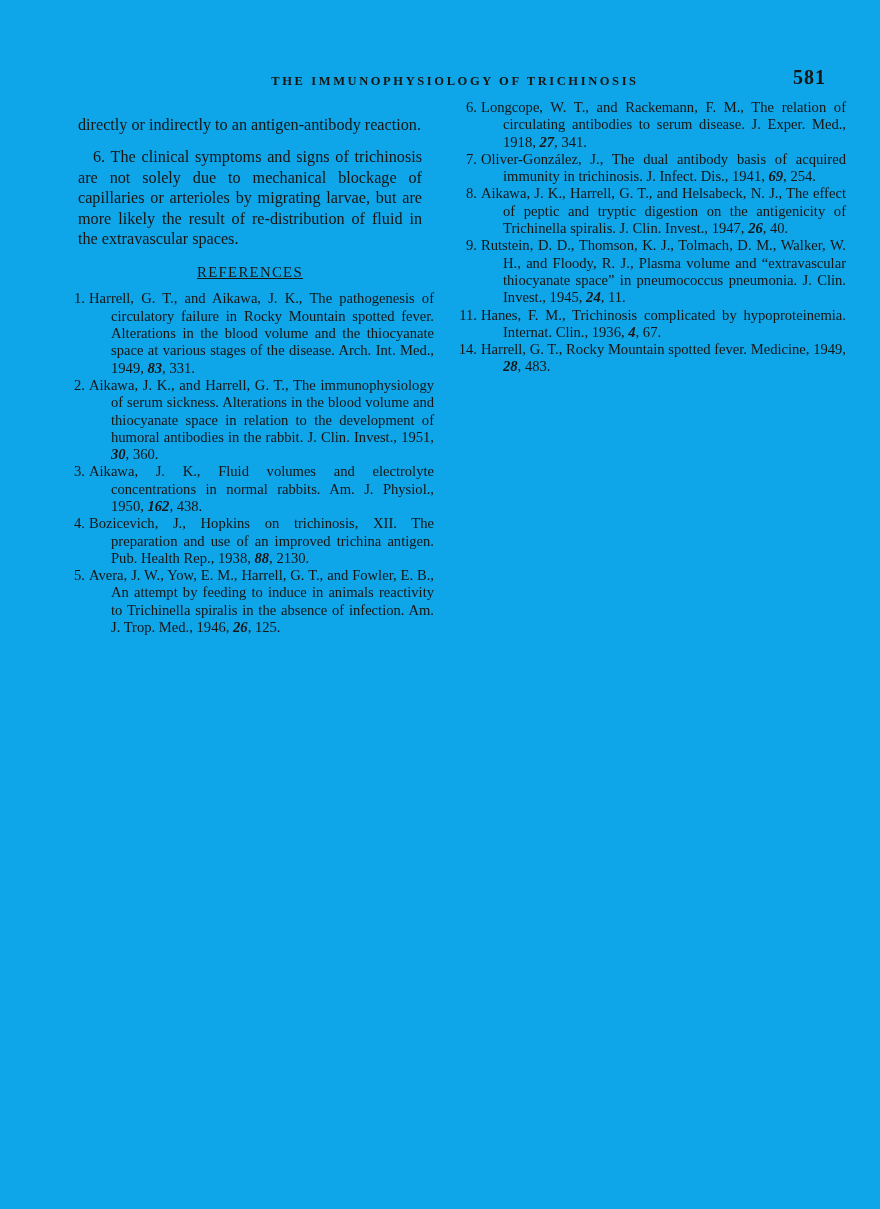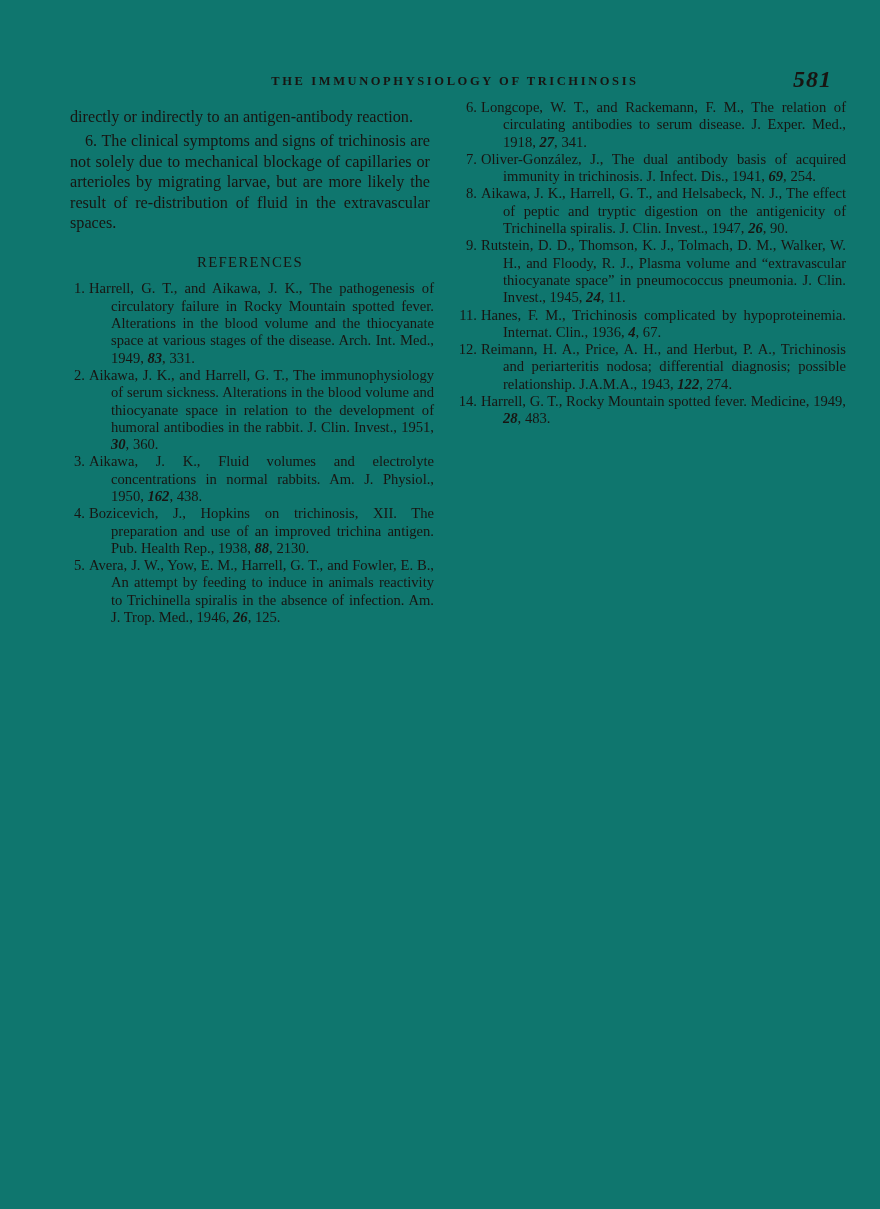--- a/index.html
+++ b/index.html
@@ -1,69 +1,69 @@
 <!DOCTYPE html>
 <html><head>
 <meta charset="utf-8">
 <style>
   html, body { margin: 0; padding: 0; background: #ffffff; }
   .page {
     position: relative;
     width: 880px;
     height: 1209px;
-    background: #0f766e;
+    background: #0ea5e9;
     font-family: "Liberation Serif", "DejaVu Serif", serif;
     color: #181512;
     overflow: hidden;
   }
   .running-title {
     position: absolute;
     top: 74px;
     left: 30px;
     width: 850px;
     text-align: center;
     font-size: 12.5px;
     font-weight: 700;
     letter-spacing: 2.6px;
     white-space: nowrap;
   }
   .page-num {
     position: absolute;
     top: 66px;
     left: 793px;
-    font-size: 24px;
+    font-size: 20px;
     font-weight: 600;
     letter-spacing: 1px;
-    font-style: italic;
   }
   .col-left {
     position: absolute;
     left: 66px;
     top: 103px;
     width: 368px;
   }
   .col-right {
     position: absolute;
     left: 458px;
     top: 99px;
     width: 388px;
   }
   .body-text p {
-    margin: 4px;
+    margin: 12px;
     font-size: 16.2px;
     line-height: 20.4px;
     text-align: justify;
   }
   .body-text p.indent { text-indent: 15px; }
   .refs-heading {
-    margin: 21px 0 9px 0;
+    margin: 15px 0 9px 0;
     text-align: center;
     font-size: 14.8px;
     letter-spacing: 1.3px;
     font-weight: 400;
+    text-decoration: underline;
   }
   .ref {
     position: relative;
     font-size: 14.6px;
     line-height: 17.3px;
     text-align: justify;
     padding-left: 45px;
     text-indent: -22px;
   }
   .ref .num {
@@ -110,29 +110,26 @@
   </div>
 
   <div class="col-right">
     <div class="ref">
       <span class="num">6.</span><span>Longcope, W. T., and Rackemann, F. M., The relation of circulating antibodies to serum disease. J. Exper. Med., 1918, </span><b>27</b><span>, 341.</span>
     </div>
     <div class="ref">
       <span class="num">7.</span><span>Oliver-González, J., The dual antibody basis of acquired immunity in trichinosis. J. Infect. Dis., 1941, </span><b>69</b><span>, 254.</span>
     </div>
     <div class="ref">
-      <span class="num">8.</span><span>Aikawa, J. K., Harrell, G. T., and Helsabeck, N. J., The effect of peptic and tryptic digestion on the antigenicity of Trichinella spiralis. J. Clin. Invest., 1947, </span><b>26</b><span>, 90.</span>
+      <span class="num">8.</span><span>Aikawa, J. K., Harrell, G. T., and Helsabeck, N. J., The effect of peptic and tryptic digestion on the antigenicity of Trichinella spiralis. J. Clin. Invest., 1947, </span><b>26</b><span>, 40.</span>
     </div>
     <div class="ref">
       <span class="num">9.</span><span>Rutstein, D. D., Thomson, K. J., Tolmach, D. M., Walker, W. H., and Floody, R. J., Plasma volume and “extravascular thiocyanate space” in pneumococcus pneumonia. J. Clin. Invest., 1945, </span><b>24</b><span>, 11.</span>
     </div>
     <div class="ref">
       <span class="num">11.</span><span>Hanes, F. M., Trichinosis complicated by hypoproteinemia. Internat. Clin., 1936, </span><b>4</b><span>, 67.</span>
-    </div>
-    <div class="ref">
-      <span class="num">12.</span><span>Reimann, H. A., Price, A. H., and Herbut, P. A., Trichinosis and periarteritis nodosa; differential diagnosis; possible relationship. J.A.M.A., 1943, </span><b>122</b><span>, 274.</span>
     </div>
     <div class="ref">
       <span class="num">14.</span><span>Harrell, G. T., Rocky Mountain spotted fever. Medicine, 1949, </span><b>28</b><span>, 483.</span>
     </div>
   </div>
 
 </div>
 
 </body></html>

